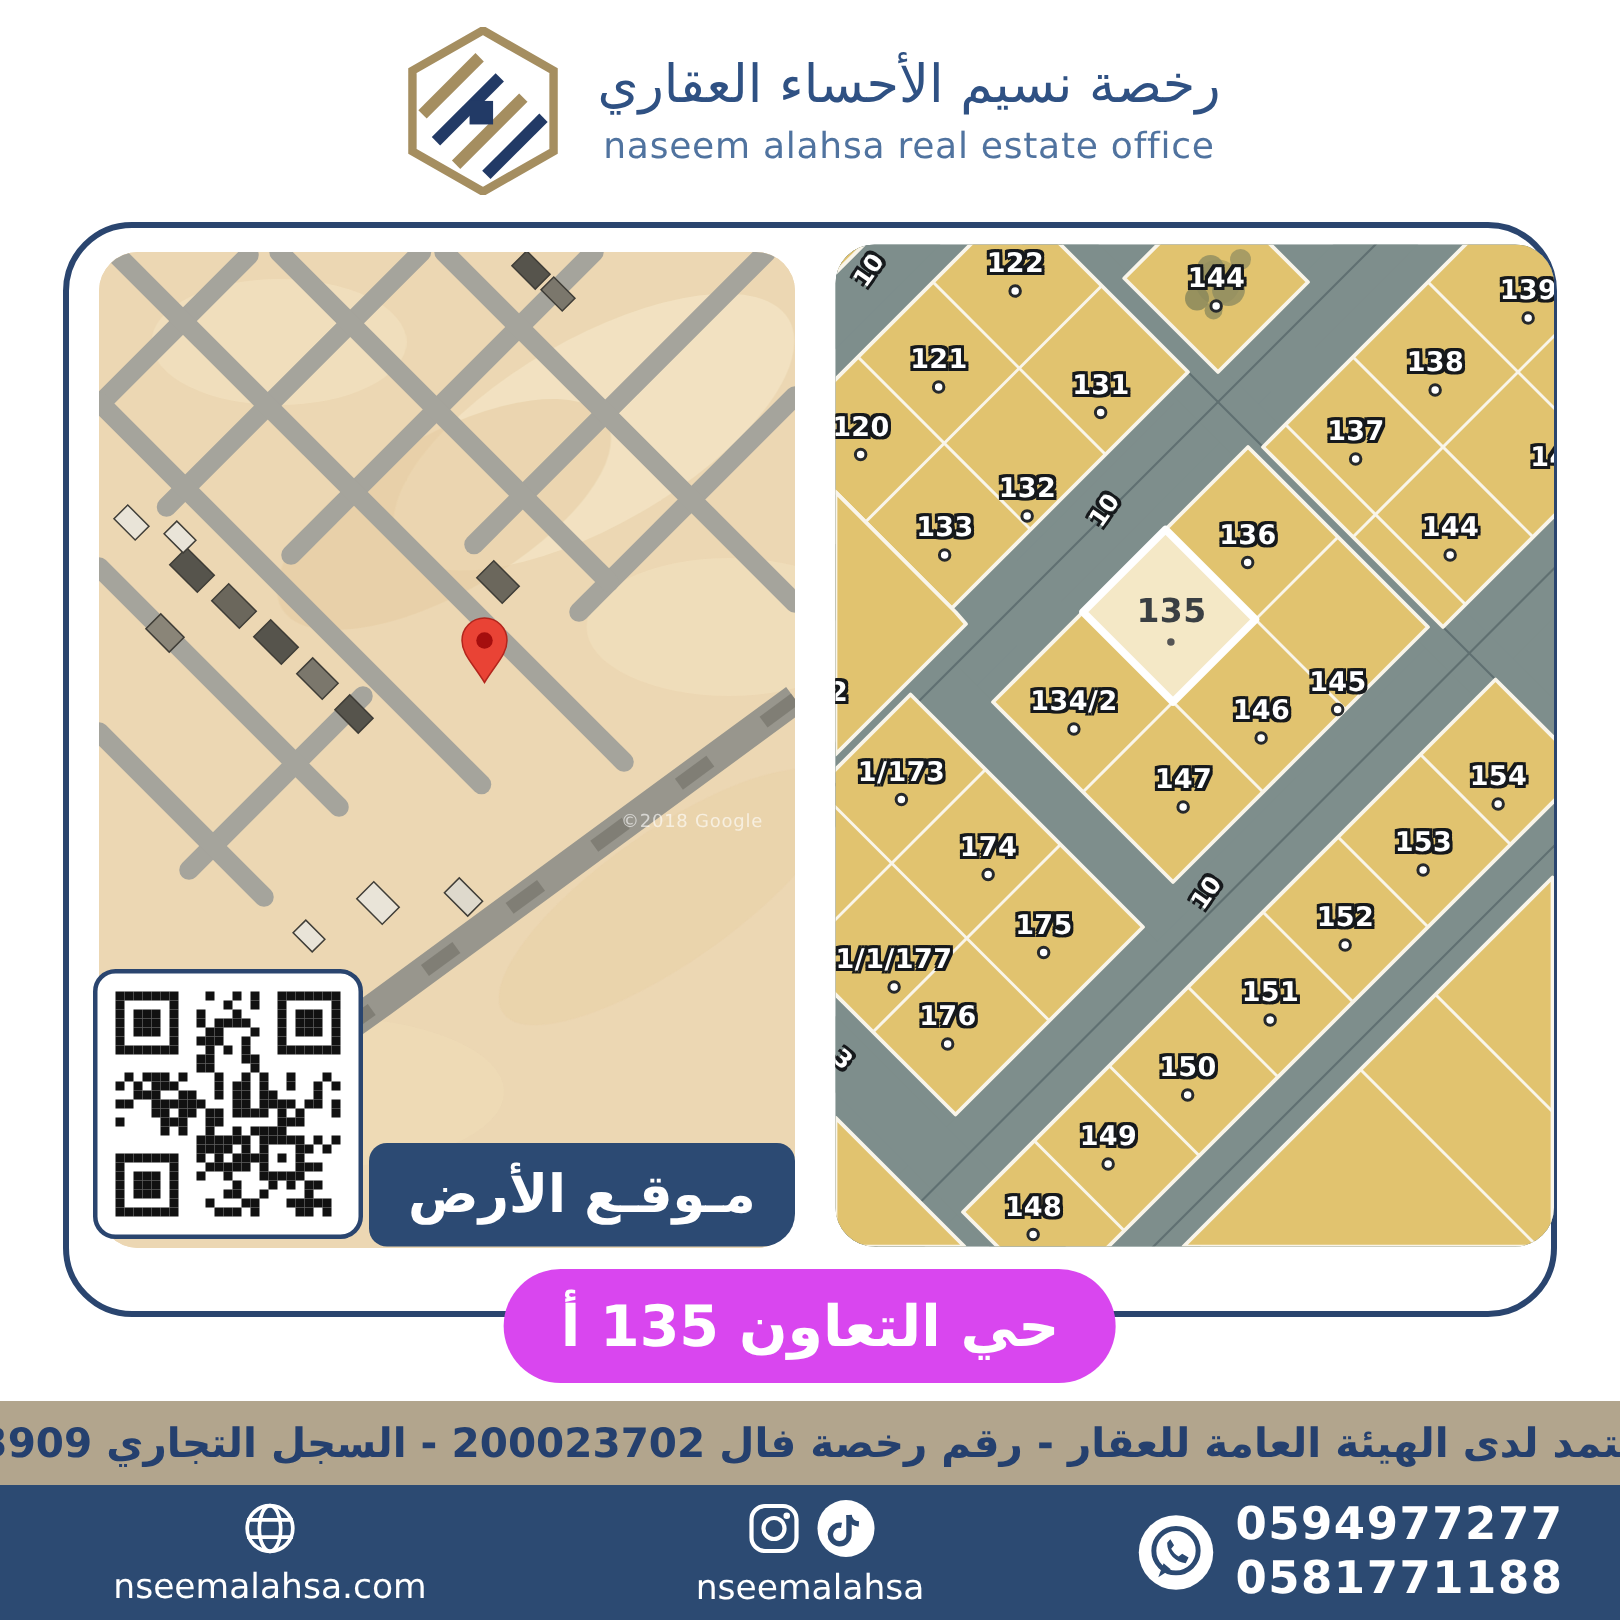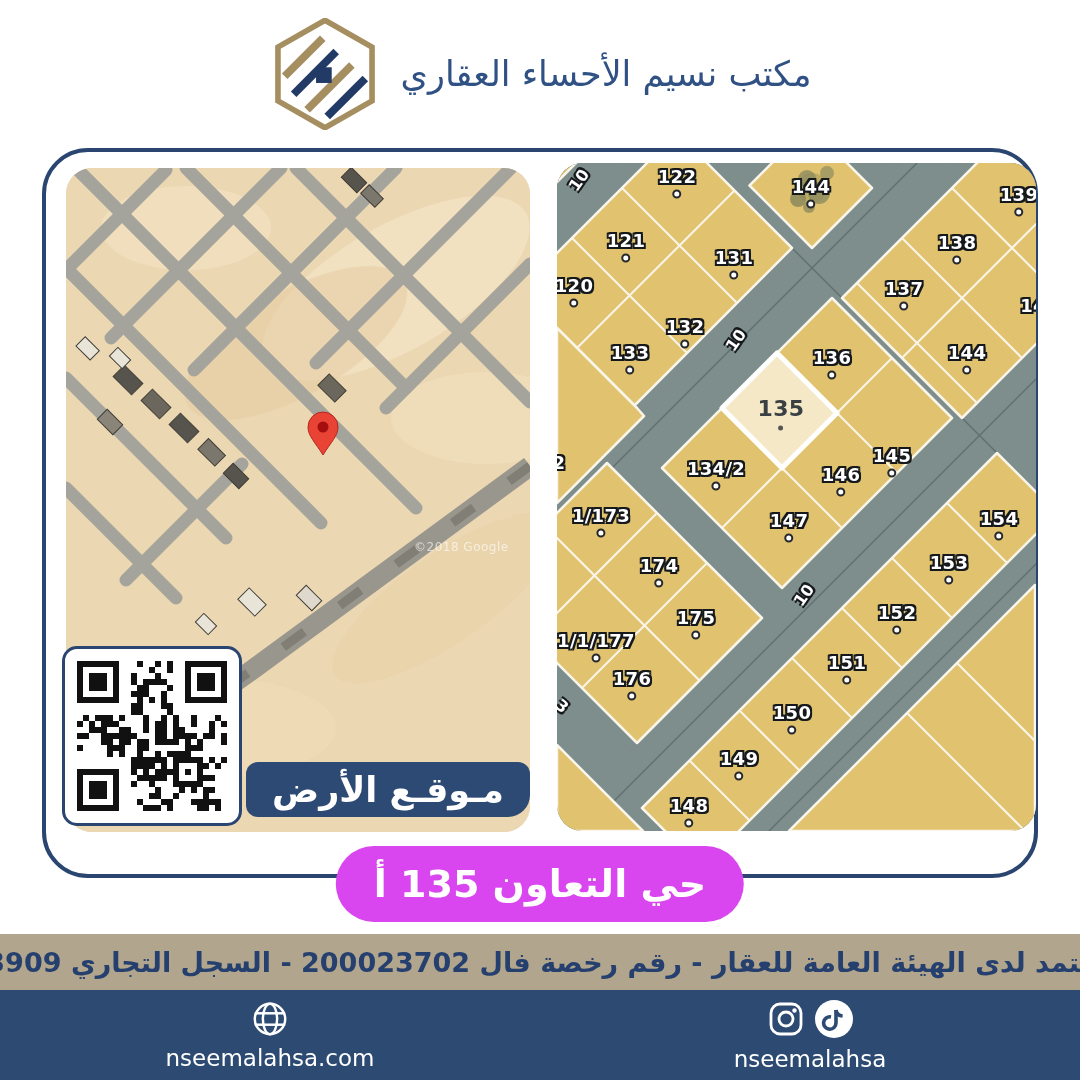--- a/index.html
+++ b/index.html
@@ -19,21 +19,21 @@
         border:4px solid #2a456f;border-radius:46px;background:#fff;box-sizing:border-box;}
 
   
   .left-map{position:absolute;left:66px;top:168px;width:464px;height:664px;
             border-radius:26px;overflow:hidden;background:#ecd7b3;}
   .watermark{position:absolute;left:348px;top:372px;font-size:12px;
              color:rgba(255,255,255,.62);letter-spacing:.5px;}
   .qr-card{position:absolute;left:62px;top:646px;width:180px;height:180px;
            background:#fff;border:3px solid #2a456f;border-radius:15px;box-sizing:border-box;
            display:flex;align-items:center;justify-content:center;z-index:6;}
-  .loc-banner{position:absolute;left:246px;top:762px;width:284px;height:55px;
+  .loc-banner{position:absolute;left:246px;top:762px;width:284px;height:69px;
               background:#2c4a73;border-radius:12px 12px 22px 12px;z-index:5;
               display:flex;align-items:center;justify-content:center;}
   .loc-banner span{color:#fff;font-size:35px;font-weight:bold;direction:rtl;}
 
   
   .right-map{position:absolute;left:557px;top:163px;width:479px;height:668px;
              border-radius:26px;overflow:hidden;background:#7e8e8c;}
   .plabel{position:absolute;transform:translate(-50%,-50%);color:#fff;
           font-size:18px;font-weight:bold;letter-spacing:.3px;white-space:nowrap;z-index:3;
           text-shadow:-2px -2px 0 #16191c,2px -2px 0 #16191c,-2px 2px 0 #16191c,
@@ -75,21 +75,22 @@
 <div class="header">
   <svg class="logo-mark" viewBox="0 0 100 100">
     <polygon points="50,2 92,26 92,74 50,98 8,74 8,26" fill="none" stroke="#a58e60" stroke-width="5"></polygon>
     <path d="M14,52 L48,18" stroke="#a58e60" stroke-width="7" fill="none"></path>
     <path d="M22,68 L60,30" stroke="#223a66" stroke-width="7" fill="none"></path>
     <path d="M34,82 L74,42" stroke="#a58e60" stroke-width="7" fill="none"></path>
     <path d="M52,88 L86,54" stroke="#223a66" stroke-width="7" fill="none"></path>
     <rect x="42" y="44" width="14" height="14" fill="#223a66"></rect>
   </svg>
   <div class="title-block">
-    <div class="title-ar">مكتب نسيم الأحساء العقاري</div>
+    <div class="title-ar">رخصة نسيم الأحساء العقاري</div>
+    <div class="title-en">naseem alahsa real estate office</div>
   </div>
 </div>
 
 <div class="card"></div>
 
 <div class="left-map">
   <svg width="464" height="664" viewBox="0 0 464 664">
     <rect width="464" height="664" fill="#ecd7b3"></rect>
     <g opacity=".75">
       <ellipse cx="330" cy="120" rx="150" ry="62" fill="#f4e5c6" transform="rotate(-30 330 120)"></ellipse>
@@ -553,13 +554,25 @@
         <circle cx="28.5" cy="11.5" r="2.2" fill="#fff"></circle>
       </svg>
       <svg width="40" height="40" viewBox="0 0 40 40">
         <circle cx="20" cy="20" r="19" fill="#fff"></circle>
         <path d="M22,11 v13 a6.2,6.2 0 1 1 -5,-6.1" fill="none" stroke="#2c4a72" stroke-width="3.6"></path>
         <path d="M22,11 c0.4,3.6 3,5.7 6.6,6" fill="none" stroke="#2c4a72" stroke-width="3.6"></path>
       </svg>
     </div>
     <div class="ftext">nseemalahsa</div>
   </div>
+  <div class="fcol phone-col">
+    <svg width="52" height="52" viewBox="0 0 44 44">
+      <circle cx="22" cy="22" r="21" fill="#fff"></circle>
+      <circle cx="22" cy="21" r="12.5" fill="none" stroke="#2c4a72" stroke-width="2.8"></circle>
+      <path d="M12,36 L15,28 L19,31.5 Z" fill="#2c4a72"></path>
+      <path d="M17,16.5 c0,6.5 5,11 10.5,11.5 l1.6,-3.2 -3.6,-2.1 -2,1.5 c-1.8,-1 -3.2,-2.4 -4.2,-4.3 l1.6,-2 -2.1,-3.4 Z" fill="#2c4a72"></path>
+    </svg>
+    <div class="phone-nums">
+      <div>0594977277</div>
+      <div>0581771188</div>
+    </div>
+  </div>
 </div>
 
 </body></html>

